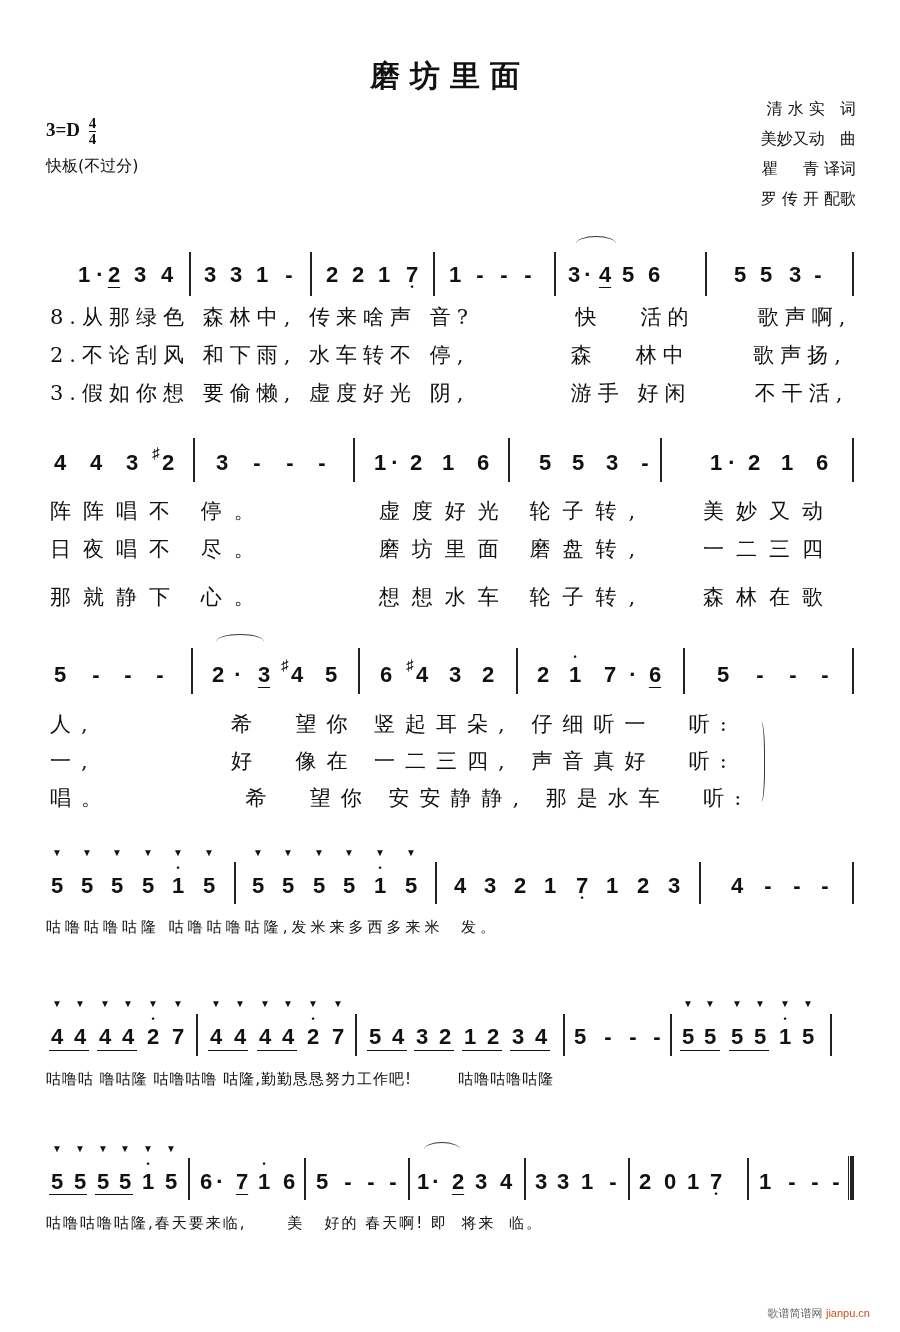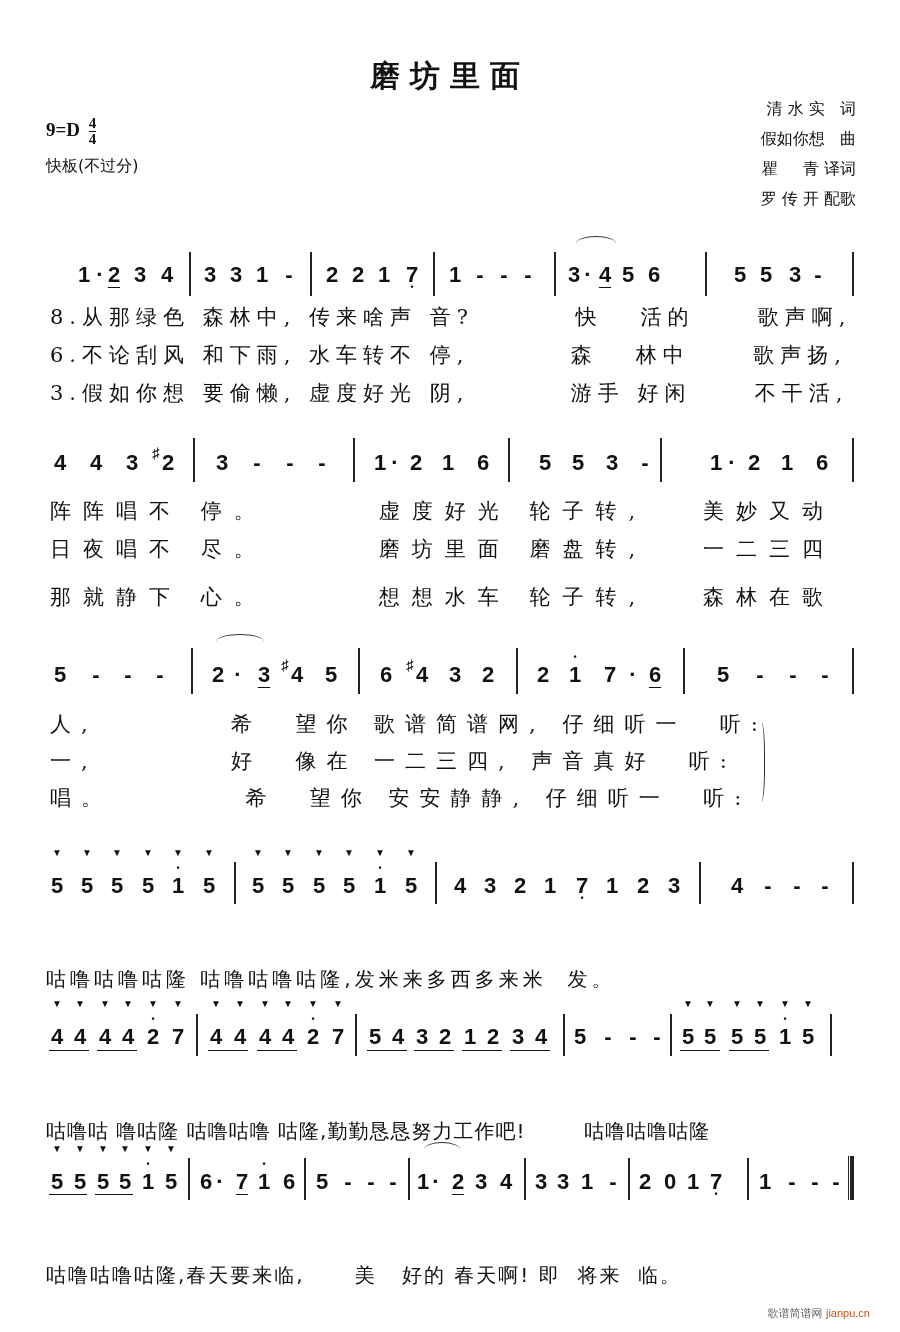--- a/index.html
+++ b/index.html
@@ -21,43 +21,43 @@
   .ul { text-decoration:underline; text-underline-offset:5px; text-decoration-thickness:1px; }
   .dot-below::after { content:"•"; position:absolute; left:50%; top:20px; font-size:9px; transform:translateX(-50%); }
   .dot-above::before { content:"•"; position:absolute; left:50%; top:-10px; font-size:9px; transform:translateX(-50%); }
   .acc::before { content:"♯"; position:absolute; left:-10px; top:-6px; font-size:15px; }
   .stac::before { content:"▼"; position:absolute; left:50%; top:-26px; font-size:10px; transform:translateX(-50%); }
   .stac.dot-above::after { content:"•"; position:absolute; left:50%; top:-10px; font-size:9px; transform:translateX(-50%); }
   .bar { position:absolute; width:1.5px; background:#222; }
   .dbl { position:absolute; width:6px; border-left:1.5px solid #222; border-right:4px solid #222; box-sizing:border-box; }
   .slur { position:absolute; border-top:1.5px solid #333; border-radius:50% 50% 0 0; height:14px; }
   .lyr { position:absolute; font-family:"DejaVu Serif", serif; font-size:21px; white-space:pre; letter-spacing:6px; }
-  .lyr2 { position:absolute; font-family:"DejaVu Sans", sans-serif; font-size:20px; white-space:pre; letter-spacing:2px;margin-top:48px; }
+  .lyr2 { position:absolute; font-family:"DejaVu Sans", sans-serif; font-size:15px; white-space:pre; letter-spacing:2px; }
   .brace { position:absolute; left:756px; top:722px; width:8px; height:80px; border-right:1.5px solid #333; border-radius:0 40% 40% 0; }
   .uline { position:absolute; height:1px; background:#111; }
   .wm { right:30px; top:1306px; font-size:11px; color:#666; }
   .wm .site { color:#c8501a; font-family:"Liberation Sans", sans-serif; }
 </style>
 </head>
 <body>
 
 <div class="abs title">磨坊里面</div>
 
 <div class="abs key">
-  <span>9=D</span>
+  <span>3=D</span>
   <span class="frac">
     <span class="top">4</span>
     <span>4</span>
   </span>
 </div>
 <div class="abs tempo">快板(不过分)</div>
 
 <div class="abs credits">
   <div class="credit">清 水 实   词</div>
-  <div class="credit">假如你想   曲</div>
+  <div class="credit">美妙又动   曲</div>
   <div class="credit">瞿     青 译词</div>
   <div class="credit">罗 传 开 配歌</div>
 </div>
 
 <div class="abs notes" style="left:0;top:0;width:900px;height:1px;">
   <span class="n" style="left:84px;top:262px;">1</span>
     <span class="n" style="left:100px;top:262px;">·</span>
     <span class="n ul" style="left:114px;top:262px;">2</span>
     <span class="n" style="left:140px;top:262px;">3</span>
     <span class="n" style="left:167px;top:262px;">4</span>
@@ -84,21 +84,21 @@
     <span class="n" style="left:628px;top:262px;">5</span>
     <span class="n" style="left:654px;top:262px;">6</span>
   <div class="bar" style="left:705px;top:252px;height:44px;"></div>
   <span class="n" style="left:740px;top:262px;">5</span>
     <span class="n" style="left:766px;top:262px;">5</span>
     <span class="n" style="left:795px;top:262px;">3</span>
     <span class="n" style="left:818px;top:262px;">-</span>
   <div class="bar" style="left:852px;top:252px;height:44px;"></div>
 </div>
 <div class="lyr" style="left:50px;top:303px;">8.从那绿色 森林中, 传来啥声 音?        快   活的     歌声啊,</div>
-<div class="lyr" style="left:50px;top:341px;">6.不论刮风 和下雨, 水车转不 停,        森   林中     歌声扬,</div>
+<div class="lyr" style="left:50px;top:341px;">2.不论刮风 和下雨, 水车转不 停,        森   林中     歌声扬,</div>
 <div class="lyr" style="left:50px;top:379px;">3.假如你想 要偷懒, 虚度好光 阴,        游手 好闲     不干活,</div>
 
 <div class="abs notes" style="left:0;top:0;width:900px;height:1px;">
   <span class="n" style="left:60px;top:450px;">4</span>
     <span class="n" style="left:96px;top:450px;">4</span>
     <span class="n" style="left:132px;top:450px;">3</span>
     <span class="n acc" style="left:168px;top:450px;">2</span>
   <div class="bar" style="left:193px;top:438px;height:44px;"></div>
   <span class="n" style="left:222px;top:450px;">3</span>
     <span class="n" style="left:257px;top:450px;">-</span>
@@ -150,23 +150,23 @@
     <span class="n" style="left:610px;top:662px;">7</span>
     <span class="n" style="left:633px;top:662px;">·</span>
     <span class="n ul" style="left:655px;top:662px;">6</span>
   <div class="bar" style="left:683px;top:648px;height:46px;"></div>
   <span class="n" style="left:723px;top:662px;">5</span>
     <span class="n" style="left:760px;top:662px;">-</span>
     <span class="n" style="left:793px;top:662px;">-</span>
     <span class="n" style="left:825px;top:662px;">-</span>
   <div class="bar" style="left:852px;top:648px;height:46px;"></div>
 </div>
-<div class="lyr" style="left:50px;top:710px;letter-spacing:10px;">人,        希  望你 歌谱简谱网, 仔细听一  听:</div>
+<div class="lyr" style="left:50px;top:710px;letter-spacing:10px;">人,        希  望你 竖起耳朵, 仔细听一  听:</div>
 <div class="lyr" style="left:50px;top:747px;letter-spacing:10px;">一,        好  像在 一二三四, 声音真好  听:</div>
-<div class="lyr" style="left:50px;top:784px;letter-spacing:10px;">唱。        希  望你 安安静静, 仔细听一  听:</div>
+<div class="lyr" style="left:50px;top:784px;letter-spacing:10px;">唱。        希  望你 安安静静, 那是水车  听:</div>
 <div class="brace"></div>
 
 <div class="abs notes" style="left:0;top:0;width:900px;height:1px;">
   <span class="n stac" style="left:57px;top:873px;">5</span>
     <span class="n stac" style="left:87px;top:873px;">5</span>
     <span class="n stac" style="left:117px;top:873px;">5</span>
     <span class="n stac" style="left:148px;top:873px;">5</span>
     <span class="n stac dot-above" style="left:178px;top:873px;">1</span>
     <span class="n stac" style="left:209px;top:873px;">5</span>
   <div class="bar" style="left:234px;top:862px;height:42px;"></div>

